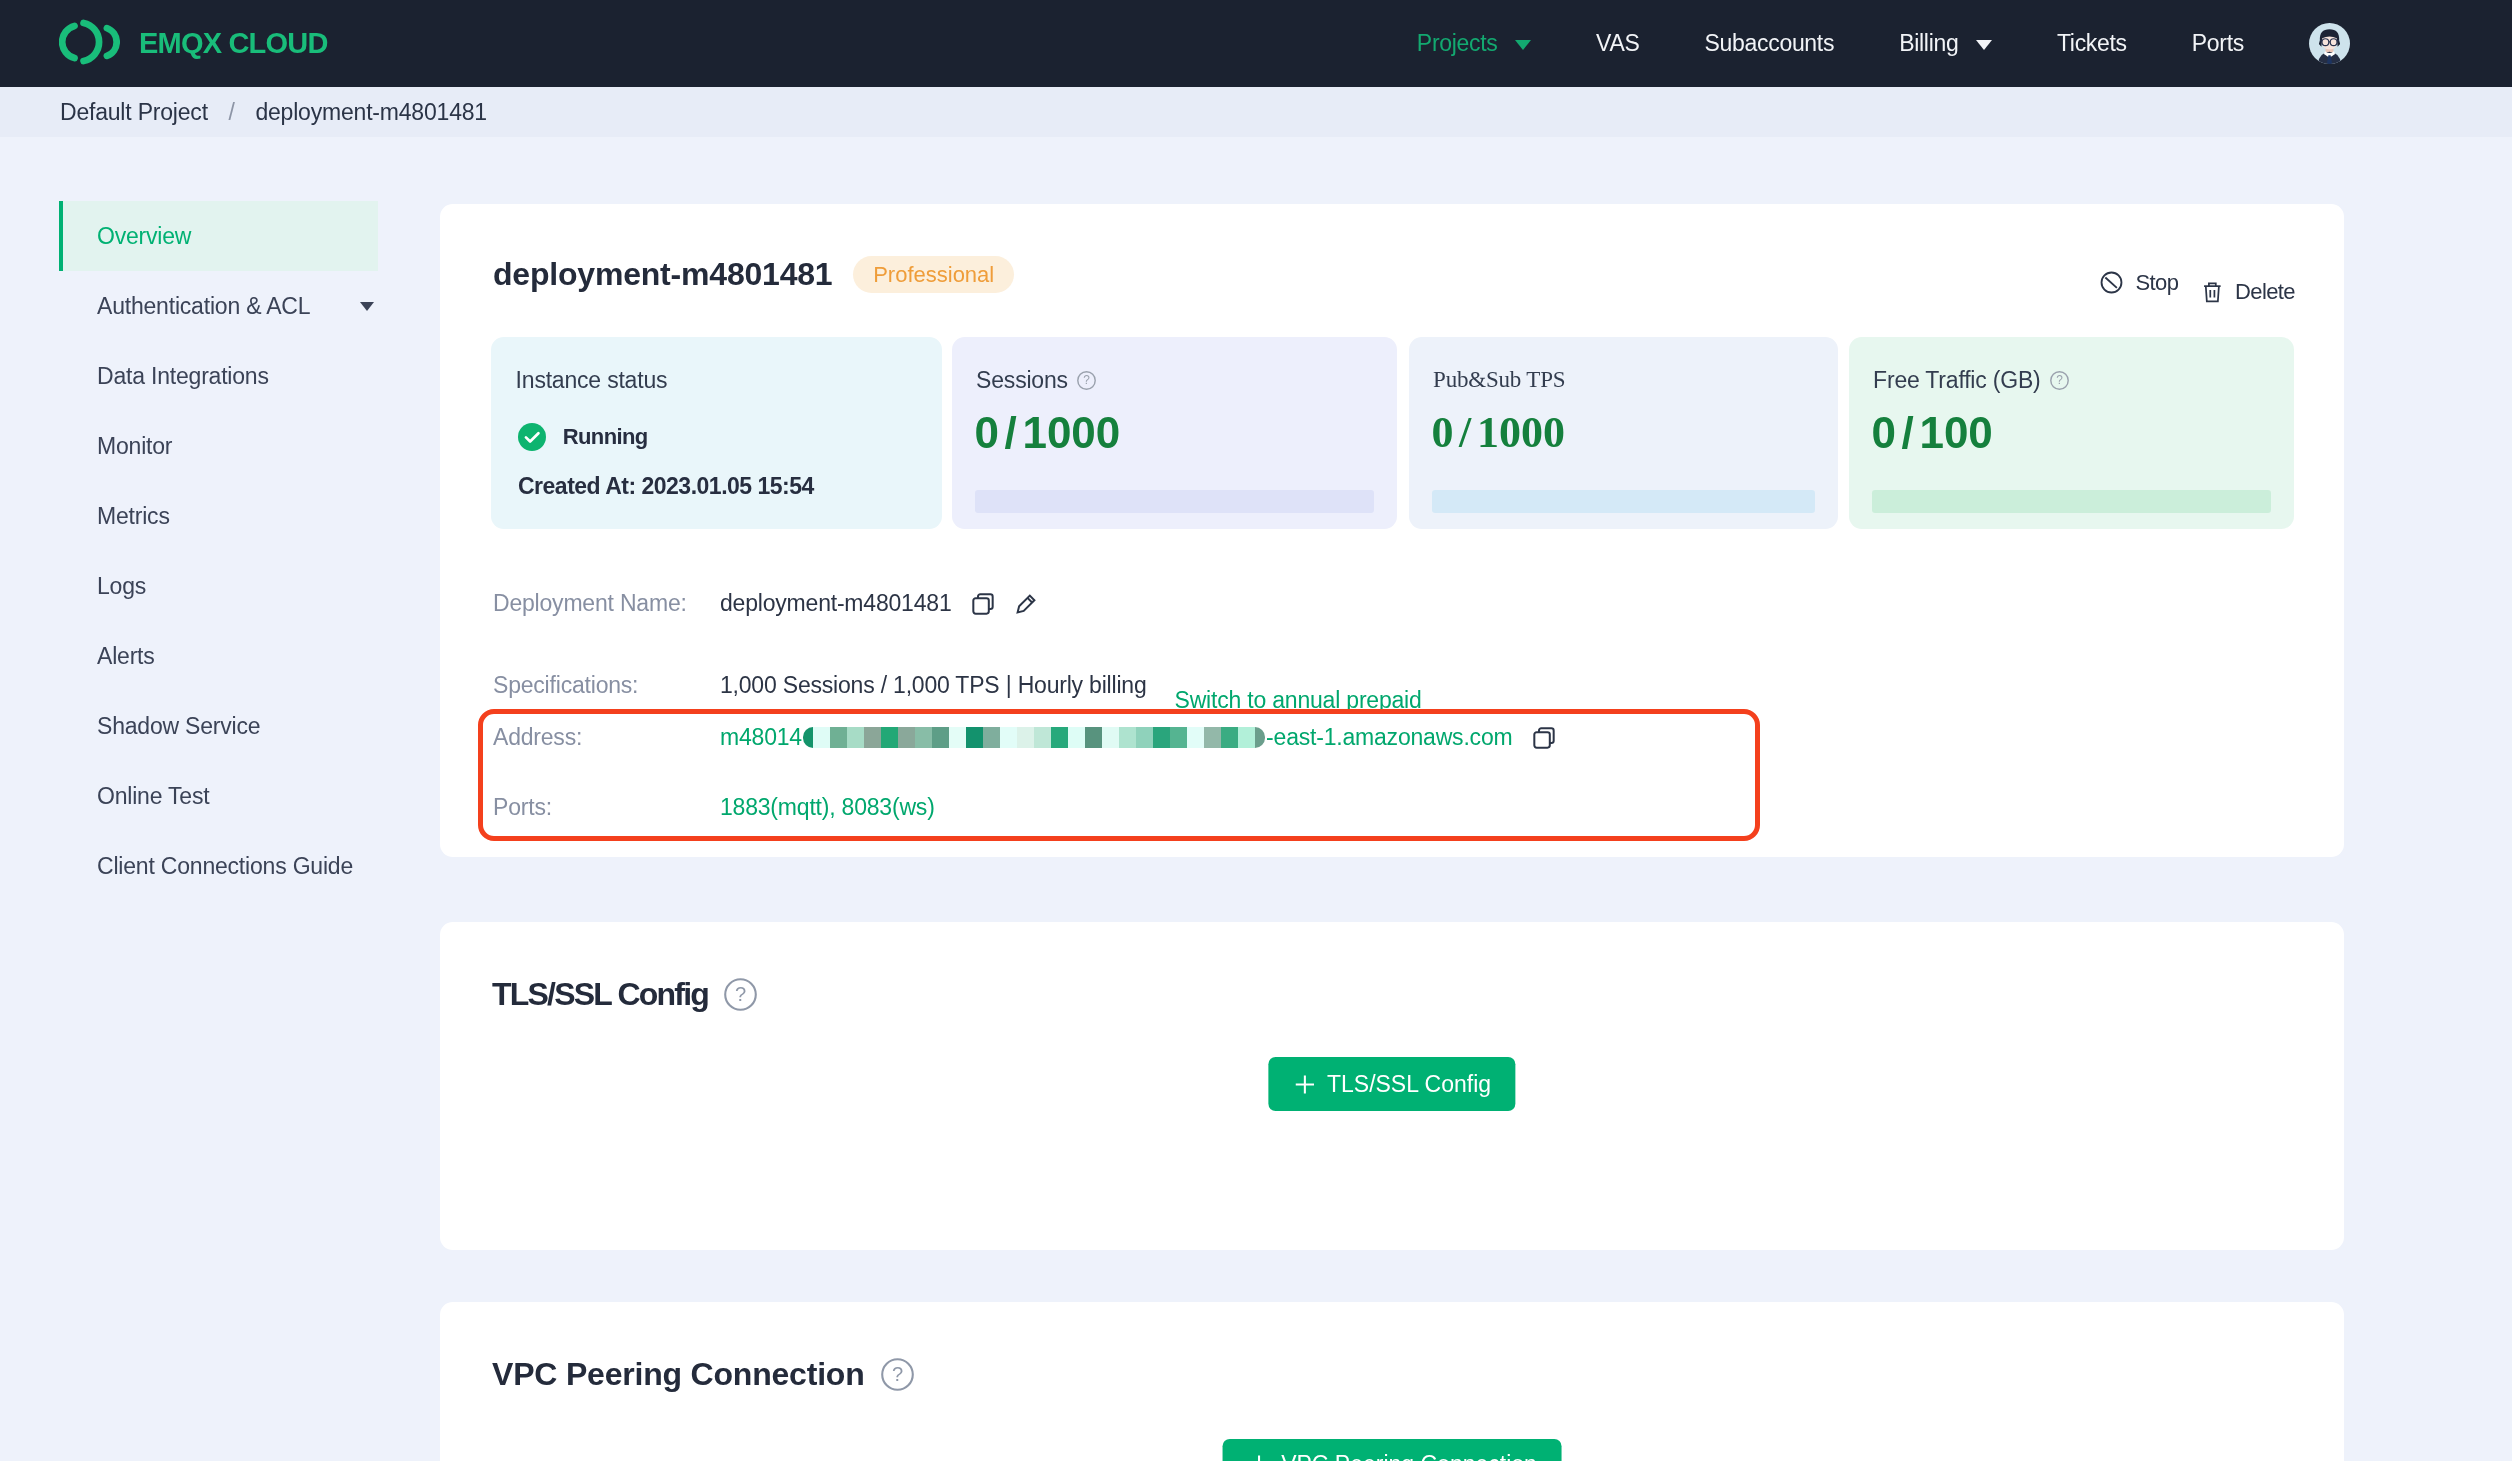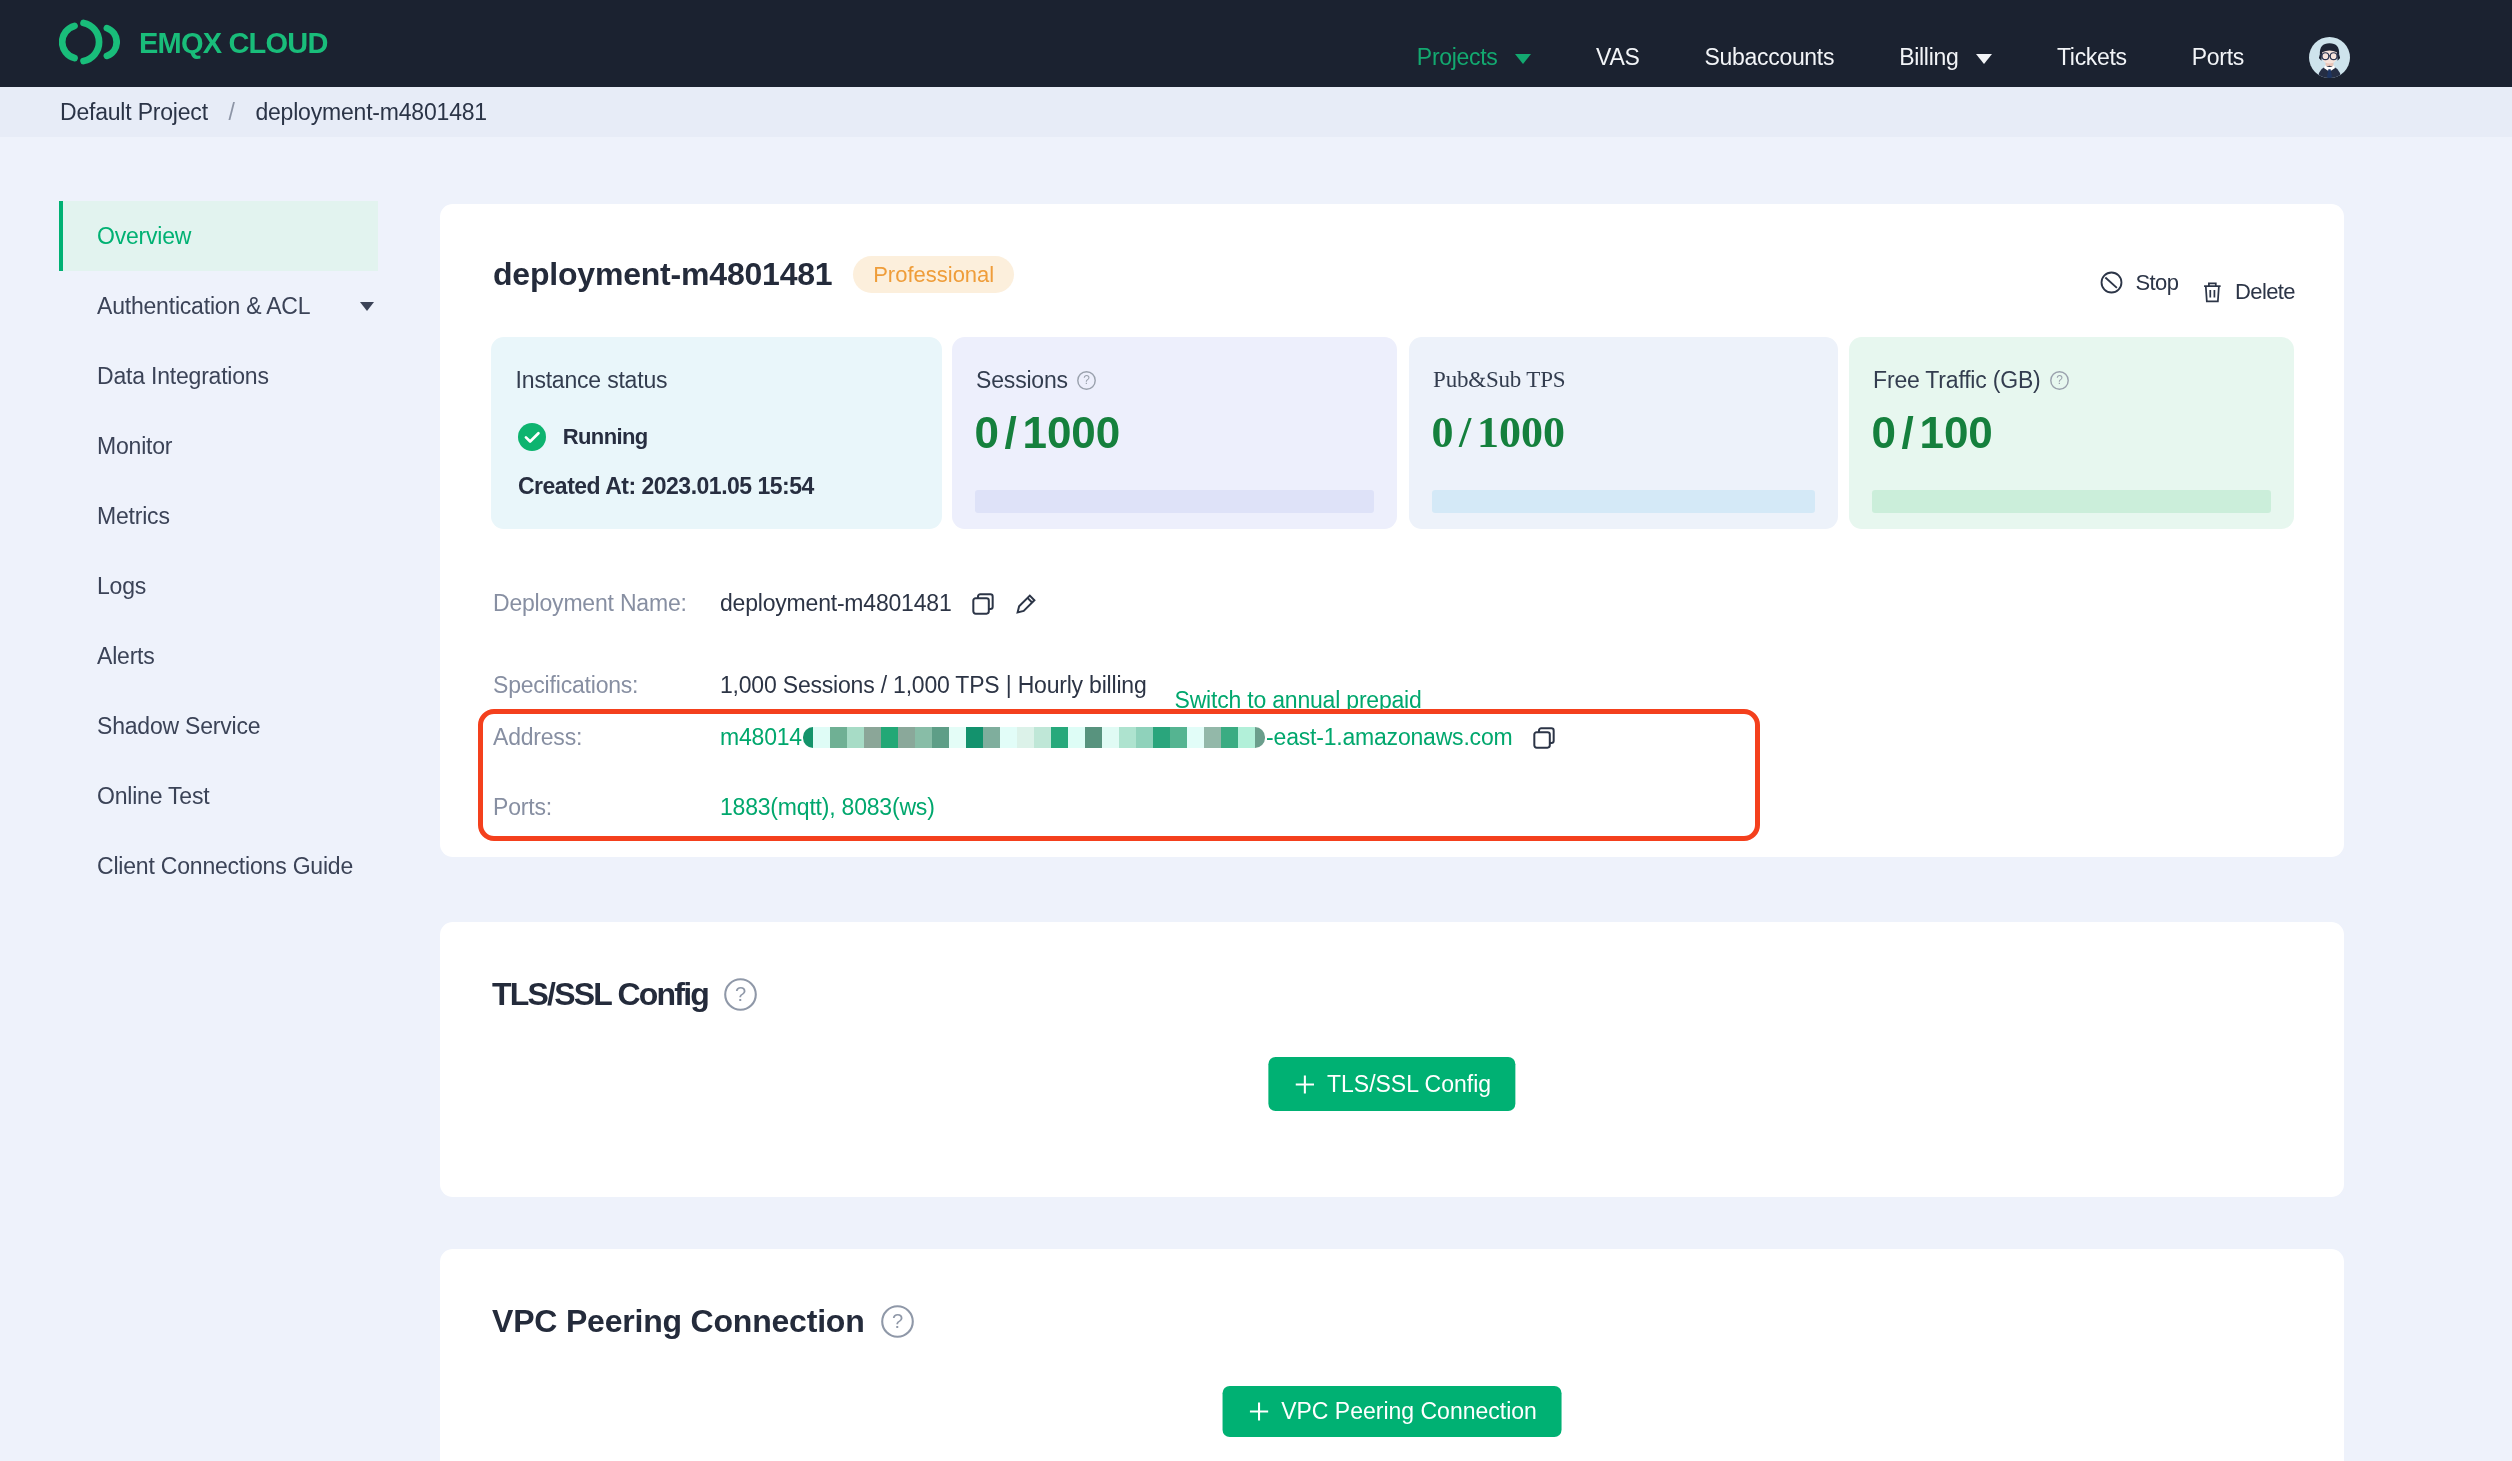--- a/index.html
+++ b/index.html
@@ -3,21 +3,21 @@
 <meta charset="utf-8">
 <style>
 * { margin:0; padding:0; box-sizing:border-box; }
 html,body { width:2512px; height:1462px; overflow:hidden; }
 body { font-family:"Liberation Sans", sans-serif; background:#eef2fb; color:#2c3445; }
 
 
 .nav { height:87px; background:#1b2230; display:flex; align-items:center; padding-left:59px; position:relative; }
 .logo { display:flex; align-items:center; }
 .logo-text { color:#19bd7a; font-size:29px; font-weight:bold; letter-spacing:-0.8px; margin-left:19px; }
-.nav-menu { position:absolute; right:0; top:14px; height:87px; display:flex; align-items:center;justify-content:center; }
+.nav-menu { position:absolute; right:0; top:0; height:87px; display:flex; align-items:center;justify-content:center; }
 .nav-item { color:#f2f4f7; font-size:23px; letter-spacing:-0.3px; margin-right:65px; display:flex; align-items:center; }
 .nav-item.green { color:#13a970; }
 .caret { width:0; height:0; border-left:8px solid transparent; border-right:8px solid transparent; border-top:10.3px solid #f2f4f7; margin-left:17.5px; margin-top:3.2px; }
 .caret.green { border-top-color:#13a970; }
 .avatar { width:41px; height:41px; margin-right:162px; }
 
 
 .crumb { height:50px; background:#e7ecf7; display:flex; align-items:center; padding-left:60px; font-size:23px; letter-spacing:-0.2px; }
 .crumb .cur { color:#2b3447; }
 .crumb .sep { color:#8d95a6; margin:0 20.7px; }
@@ -28,21 +28,21 @@
 
 .side { position:absolute; left:59px; top:64px; width:319px; }
 .side-item { height:70px; line-height:70px; padding-left:34px; font-size:23px; letter-spacing:-0.2px; color:#3b4357; border-left:4px solid transparent; position:relative; white-space:nowrap; }
 .side-item.active { background:#e2f3ef; border-left-color:#00b173; color:#00b173; }
 .side-item .caret2 { position:absolute; right:4px; top:31px; width:0; height:0; border-left:7.2px solid transparent; border-right:7.2px solid transparent; border-top:9.5px solid #3b4357; }
 
 
 .main { position:absolute; left:440px; top:0; width:1904px; }
 .card { background:#fff; border-radius:12.7px; position:relative; }
 .card1 { margin-top:67px; height:653px; }
-.card2 { margin-top:65px; height:275px; }
+.card2 { margin-top:65px; height:328px; }
 .card3 { margin-top:52px; height:318px; }
 
 
 .h1row { position:absolute; left:53px; top:52px; display:flex; align-items:center; }
 .h1row h1 { font-size:32px; color:#242b3b; font-weight:bold; letter-spacing:-0.2px; }
 .badge { margin-left:20.7px; background:#fcefdc; color:#ef9d3a; font-size:22px; height:37px; line-height:37px; border-radius:19px; padding:0 20px; }
 .actions { position:absolute; right:49px; top:56px; display:flex; align-items:center; font-size:22px; letter-spacing:-0.6px; color:#2c3547; }
 .actions .act { display:flex; align-items:center; }
 .actions svg { margin-right:12px; }
 .actions .act + .act { margin-left:24px;margin-top:19px; }

